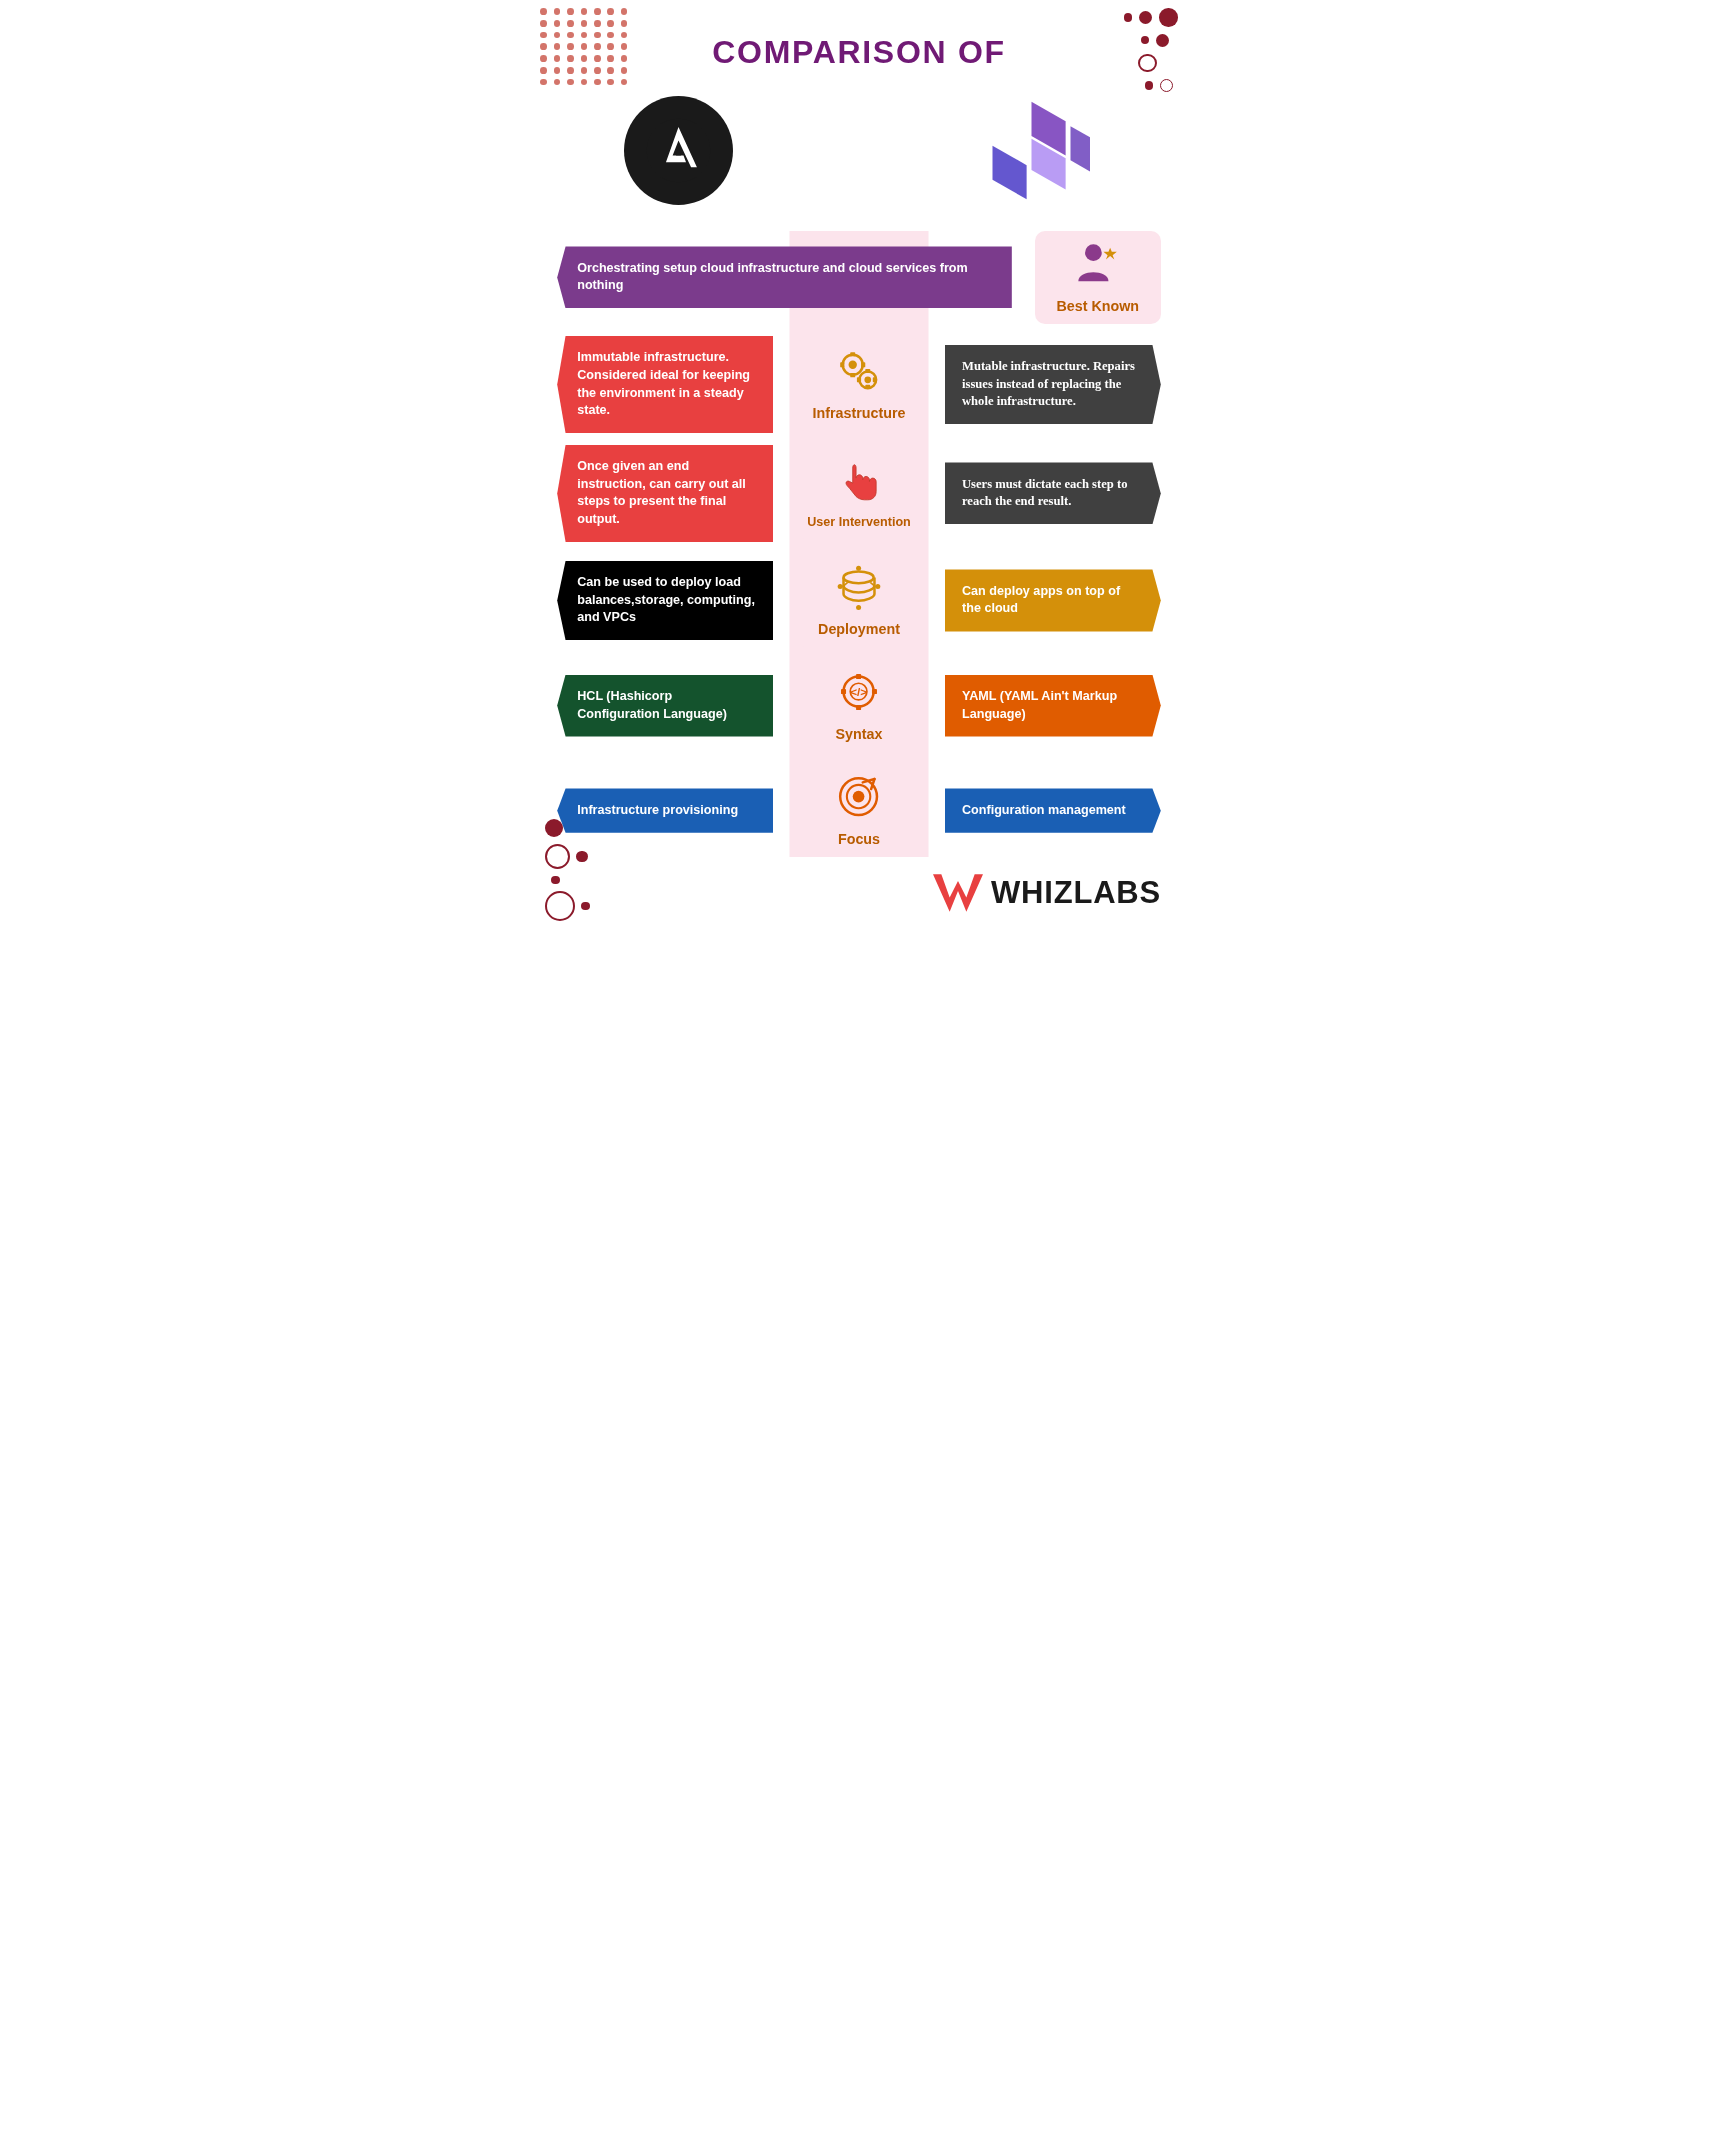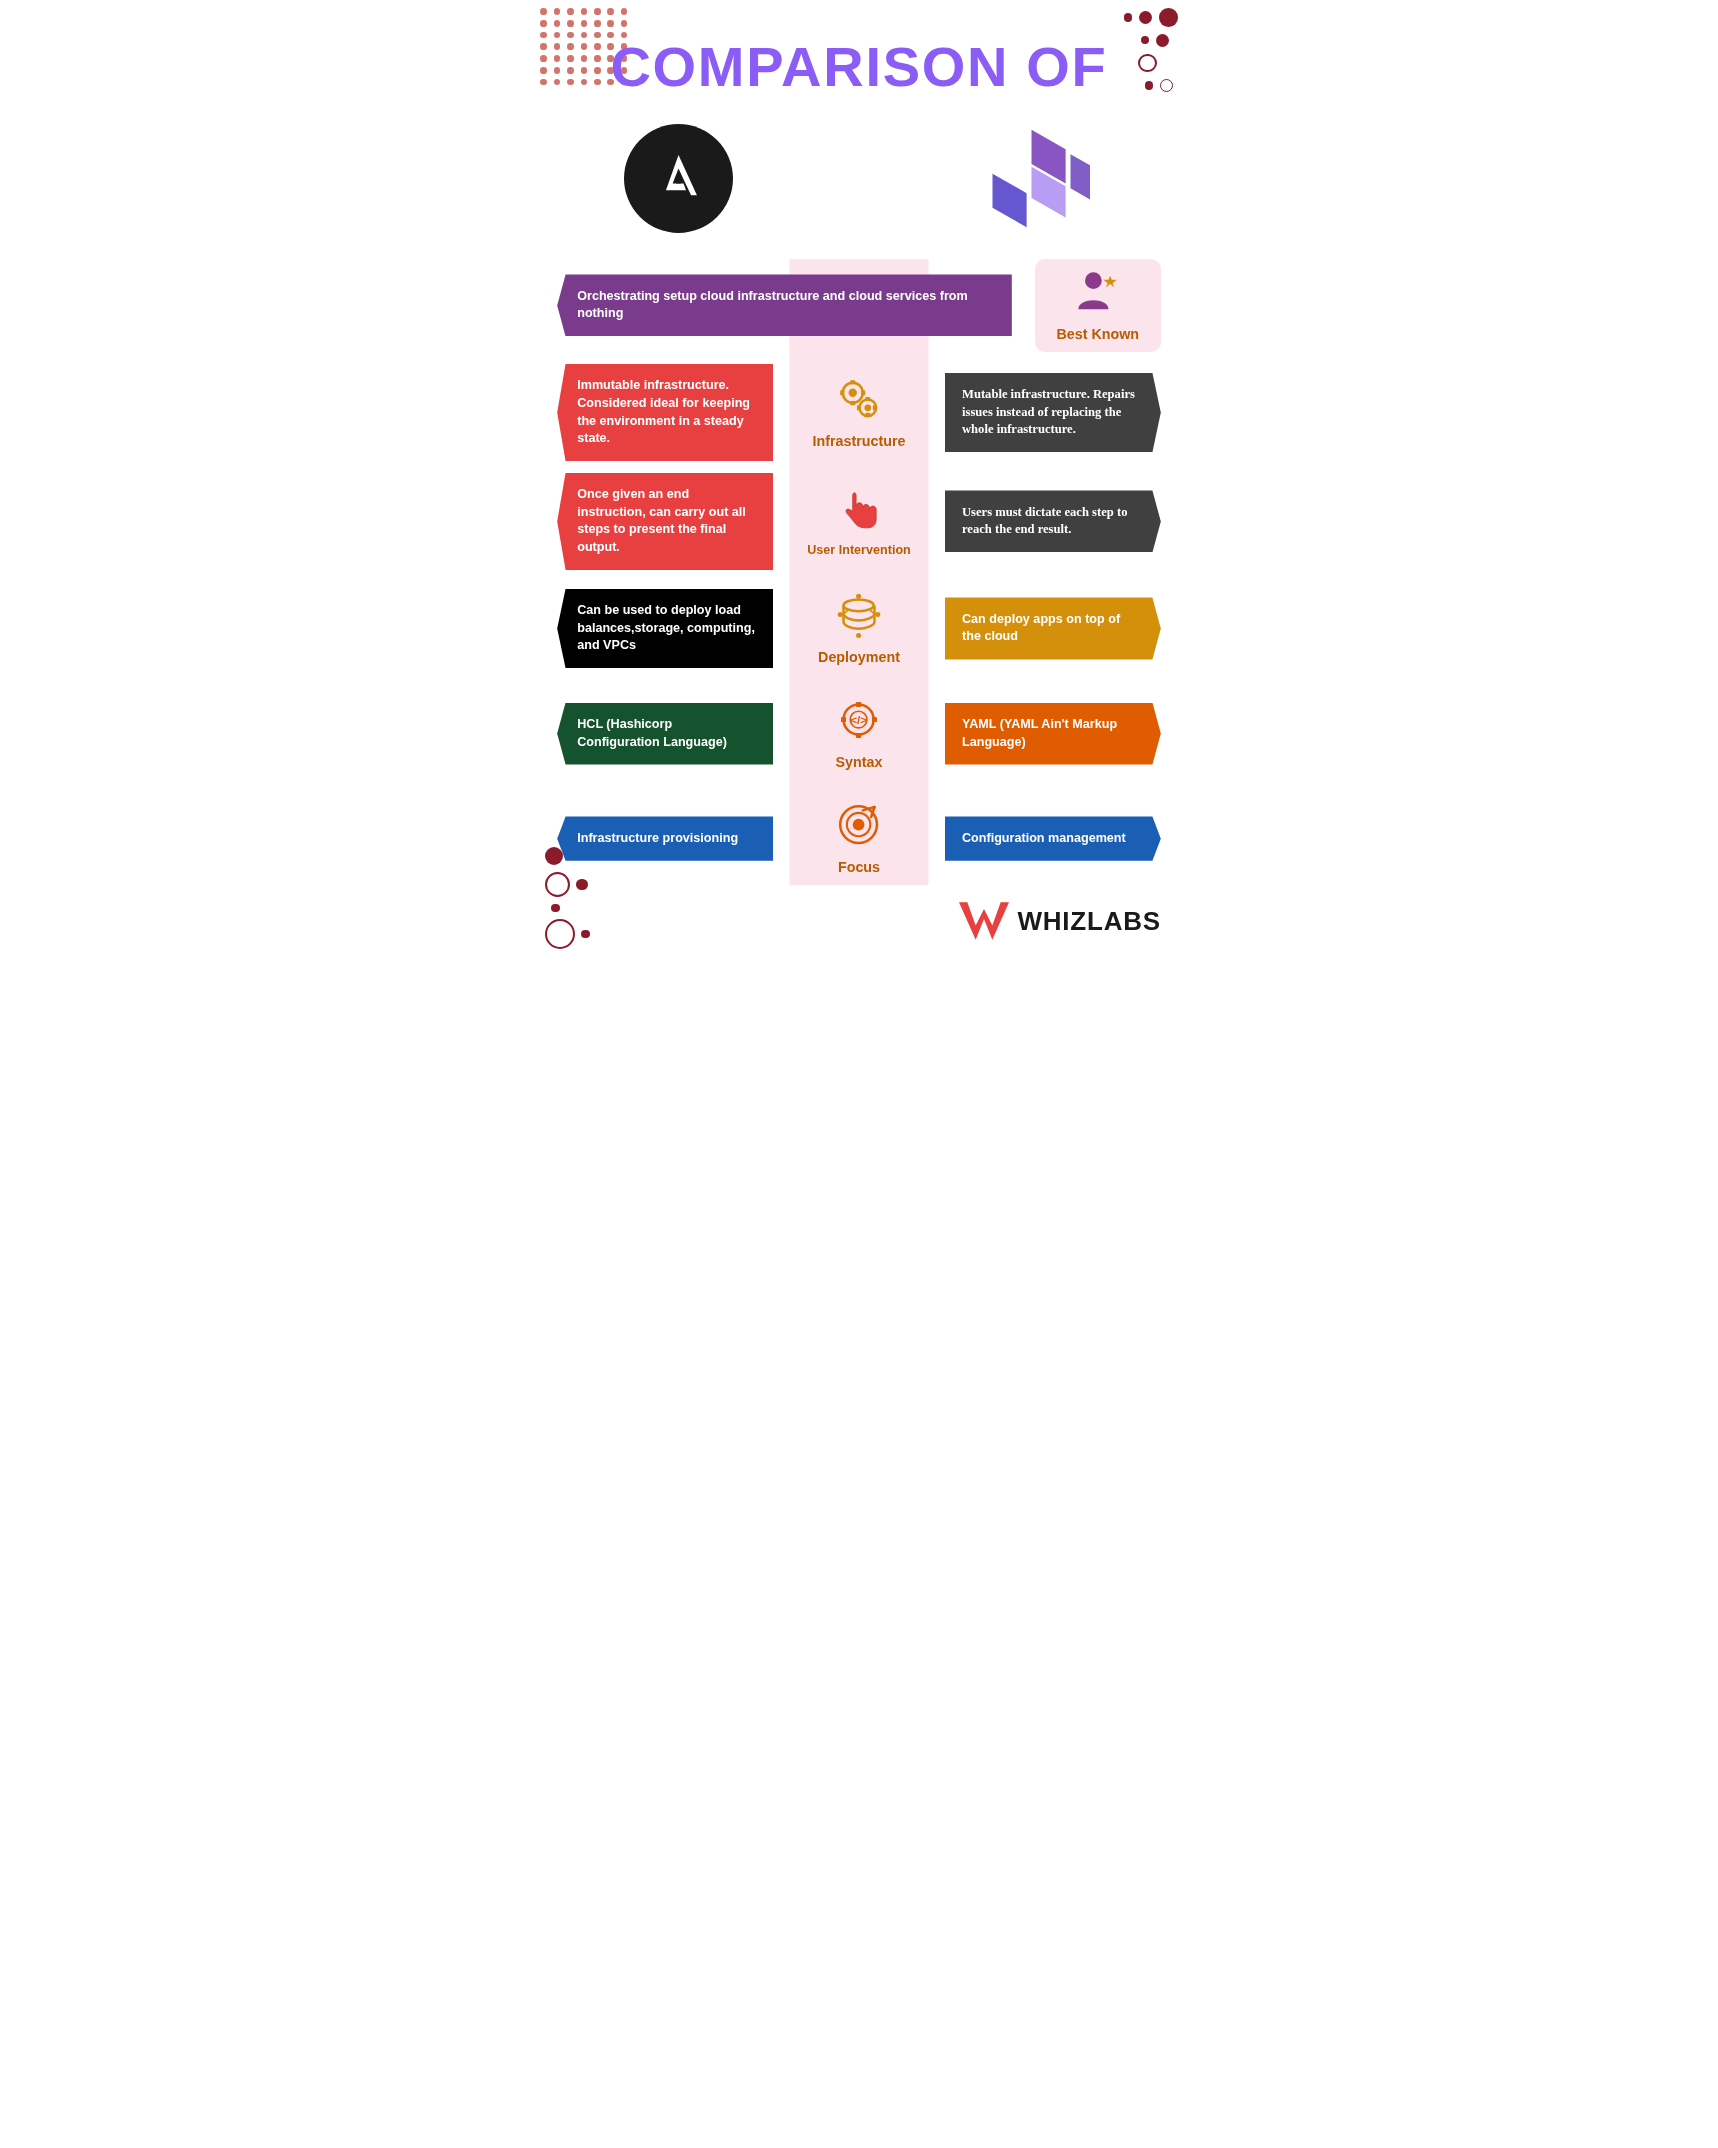--- a/index.html
+++ b/index.html
@@ -52,23 +52,23 @@
     .dot-outline { width: 18.5px; height: 18.5px; border: 2.5px solid #8b1a2b; border-radius: 50%; background: transparent; }
     .dot-row { display: flex; gap: 6.7px; align-items: center; }
 
     
     .header {
       text-align: center;
       padding: 34px 17px 8.4px;
       position: relative;
     }
     .header h1 {
-      font-size: 56px;
+      font-size: 32px;
       font-weight: 900;
-      color: #8b5cf6;
+      color: #701a75;
       letter-spacing: 1.7px;
       text-transform: uppercase;
     }
 
     
     .logo-row {
       display: flex;
       justify-content: space-around;
       align-items: center;
       padding: 17px 50px;
@@ -198,21 +198,21 @@
     .whizlabs-logo {
       display: flex;
       align-items: center;
       gap: 8.4px;
     }
     .whizlabs-w {
       display: flex;
       align-items: flex-end;
     }
     .whizlabs-text {
-      font-size: 26px;
+      font-size: 31px;
       font-weight: 900;
       color: #1a1a1a;
       letter-spacing: 0.8px;
     }
 
     
     .comparison-grid-wrapper {
       position: relative;
       padding: 0 12.6px;
     }

